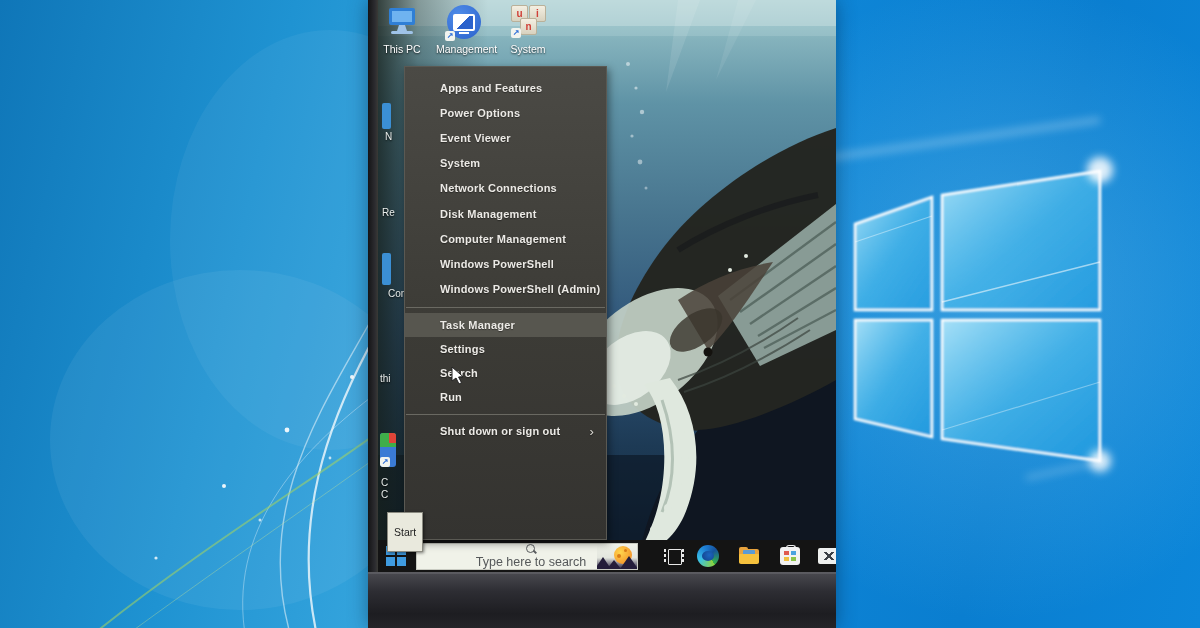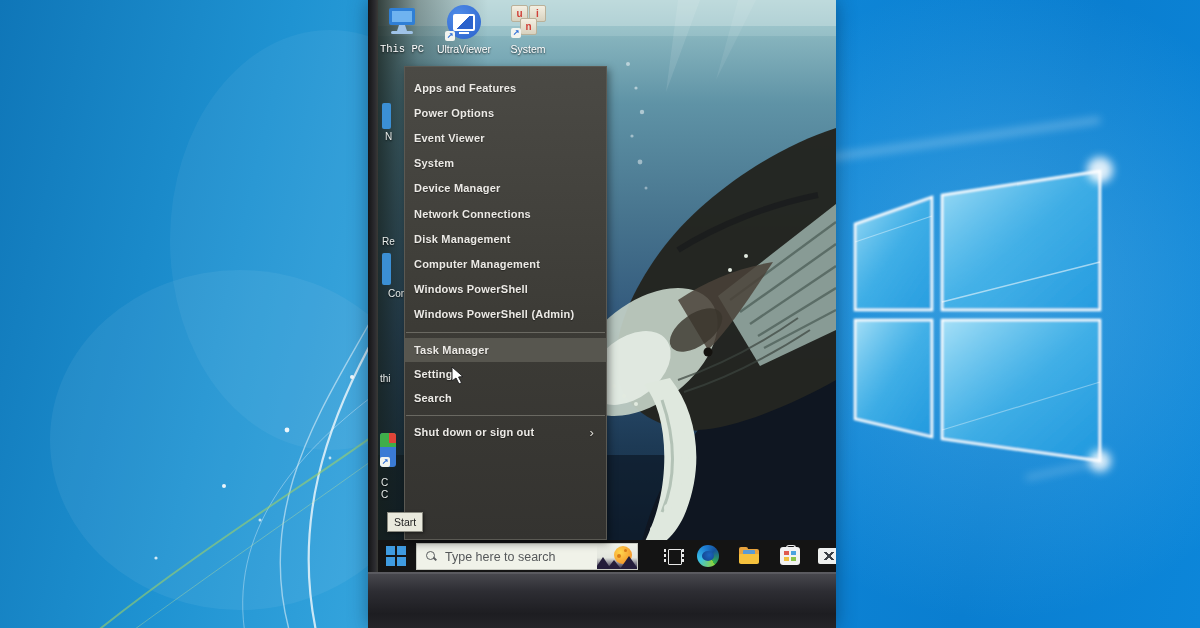--- a/index.html
+++ b/index.html
@@ -48,40 +48,40 @@
   .pchrome{position:absolute;left:2px;top:433px;width:16px;height:34px;border-radius:3px;overflow:hidden;background:#3a7bd5;}
   .pchrome .g{position:absolute;left:0;top:0;width:16px;height:14px;background:#3fae4a;}
   .pchrome .r{position:absolute;right:0;top:0;width:7px;height:10px;background:#e04438;}
 
   
   .winx{position:absolute;left:26px;top:66px;width:203px;height:474px;
     background:linear-gradient(180deg,#4b4a45,#3c3b36 55%,#343330);
     border:1px solid #5a5953;box-sizing:border-box;box-shadow:2px 3px 8px rgba(0,0,0,.45);
     padding-top:8px;z-index:5;}
   .mi{display:flex;align-items:center;color:#eceae6;font-size:11px;font-weight:bold;
-    padding-left:9px;letter-spacing:.2px;text-shadow:0 1px 1px rgba(0,0,0,.4);}
+    padding-left:35px;letter-spacing:.2px;text-shadow:0 1px 1px rgba(0,0,0,.4);}
   .mi.g1{height:25.2px;}.mi.g2{height:24px;}.mi.g3{height:23px;}
   .mi.hl{background:#57564f;}
   .mi .chev{margin-left:auto;margin-right:12px;font-size:13px;font-weight:normal;color:#dcdad4;}
   .msep{height:1px;background:#6a6962;margin:5px 1px;}
 
   
   .cursor{position:absolute;left:72px;top:366px;z-index:9;}
 
   
   .tooltip{position:absolute;left:9px;top:512px;z-index:8;background:#e9e9dd;border:1px solid #8a8a80;
-    color:#1d1d1d;font-size:10.5px;padding:3px 6px;box-shadow:1px 1px 3px rgba(0,0,0,.5);}
+    color:#1d1d1d;font-size:10.5px;padding:13px 6px;box-shadow:1px 1px 3px rgba(0,0,0,.5);}
 
   
   .taskbar{position:absolute;left:0;top:540px;width:458px;height:32px;background:#141414;z-index:4;}
   .startbtn{position:absolute;left:8px;top:6px;width:20px;height:20px;display:grid;
     grid-template-columns:9px 9px;grid-template-rows:9px 9px;gap:2px;}
   .startbtn div{background:#3f9be0;}
   .searchbox{position:absolute;left:38px;top:3px;width:222px;height:27px;background:#f0f2e9;
-    border:1px solid #c9cbc2;box-sizing:border-box;display:flex;align-items:center;overflow:hidden;}
+    border:1px solid #c9cbc2;box-sizing:border-box;display:flex;align-items:center;overflow:hidden;flex-direction:column;}
   .mag{position:relative;width:11px;height:11px;margin-left:9px;flex:0 0 auto;}
   .mag:before{content:"";position:absolute;left:0;top:0;width:7px;height:7px;border:1.6px solid #5b5e60;border-radius:50%;}
   .mag:after{content:"";position:absolute;left:7px;top:7px;width:4px;height:1.6px;background:#5b5e60;transform:rotate(45deg);}
   .searchtext{color:#55585a;font-size:12.5px;margin-left:8px;white-space:nowrap;}
   .moonart{position:absolute;right:0;top:0;width:40px;height:100%;overflow:hidden;background:linear-gradient(180deg,#f0f2e9 0%,#e3e6de 55%,#2a2440 100%);}
   .moon{position:absolute;right:5px;top:2px;width:18px;height:18px;border-radius:50%;
     background:radial-gradient(circle at 35% 35%,#ffd54d,#f59b2d 70%,#d97c18);}
   .moon i{position:absolute;border-radius:50%;background:#d97c18;}
   .mtn{position:absolute;bottom:0;width:0;height:0;border-style:solid;border-color:transparent transparent #241d3a transparent;}
 
@@ -213,84 +213,84 @@
             <circle cx="307" cy="458" r="4"></circle>
             <circle cx="300" cy="484" r="4"></circle>
           <circle cx="290" cy="508" r="4"></circle>
             <circle cx="276" cy="530" r="4"></circle>
             <circle cx="262" cy="548" r="4"></circle>
           </g>
       </svg>
 
       <div class="shade-left"></div>
 
-      <div class="dicon" style="left:-4px;top:3px;font-family:Liberation Mono, monospace;">
+      <div class="dicon" style="left:-4px;top:3px;">
         <div class="art">
           <svg width="38" height="32" viewBox="0 0 38 32">
             <rect x="6" y="2" width="26" height="17" rx="2" fill="#2f7fd6"></rect>
             <rect x="9" y="5" width="20" height="11" fill="#6fb3f0"></rect>
             <polygon points="16,19 22,19 24,25 14,25" fill="#9fc3e8"></polygon>
             <rect x="8" y="25" width="22" height="3" rx="1.5" fill="#9fc3e8"></rect>
           </svg>
         </div>
         <div class="lbl">This PC</div>
       </div>
 
       <div class="dicon" style="left:58px;top:3px;">
         <div class="art">
           <div class="uv-circle">
               <div class="uv-mon"></div>
               <span class="badge">↗</span>
             </div>
         </div>
-        <div class="lbl">UltraViewer</div>
+        <div class="lbl">Management</div>
       </div>
 
       <div class="dicon" style="left:122px;top:3px;">
         <div class="art">
           <div class="unikey-art">
             <span class="key" style="left:3px;top:1px;">u</span>
             <span class="key" style="left:21px;top:1px;">i</span>
             <span class="key" style="left:12px;top:14px;">n</span>
             <span class="badge" style="left:3px;bottom:2px;">↗</span>
           </div>
         </div>
         <div class="lbl">System</div>
       </div>
 
       <div class="psliver" style="left:4px;top:103px;width:9px;height:26px;"></div>
       <div class="pl" style="left:7px;top:131px;">N</div>
-      <div class="pl" style="left:4px;top:207px;margin-top:29px;">Re</div>
+      <div class="pl" style="left:4px;top:207px;">Re</div>
       <div class="psliver" style="left:4px;top:253px;width:9px;height:32px;"></div>
       <div class="pl" style="left:10px;top:288px;">Cor</div>
       <div class="pl" style="left:2px;top:361px;margin-left:38px;">Lea</div>
       <div class="pl" style="left:2px;top:373px;">thi</div>
       <div class="pchrome">
           <div class="g"></div>
           <div class="r"></div>
         <span class="badge" style="left:0;bottom:0;">↗</span>
         </div>
       <div class="pl" style="left:3px;top:477px;">C</div>
       <div class="pl" style="left:3px;top:489px;">C</div>
 
       <div class="winx">
         <div class="mi g1">Apps and Features</div>
         <div class="mi g1">Power Options</div>
         <div class="mi g1">Event Viewer</div>
         <div class="mi g1">System</div>
-        <div class="mi g1">Device Manager</div>
         <div class="mi g1">Network Connections</div>
         <div class="mi g1">Disk Management</div>
         <div class="mi g1">Computer Management</div>
         <div class="mi g1">Windows PowerShell</div>
         <div class="mi g1">Windows PowerShell (Admin)</div>
         <div class="msep"></div>
         <div class="mi g2 hl">Task Manager</div>
         <div class="mi g2">Settings</div>
         <div class="mi g2">Search</div>
+        <div class="mi g2">Run</div>
         <div class="msep"></div>
         <div class="mi g3">
           <span>Shut down or sign out</span>
           <span class="chev">›</span>
         </div>
       </div>
 
       <svg class="cursor" width="16" height="20" viewBox="0 0 16 20">
         <polygon points="2,1 2,15 6,12 9,18 11.5,16.7 8.6,11 13,10.6" fill="#ffffff" stroke="#222" stroke-width="1"></polygon>
       </svg>

